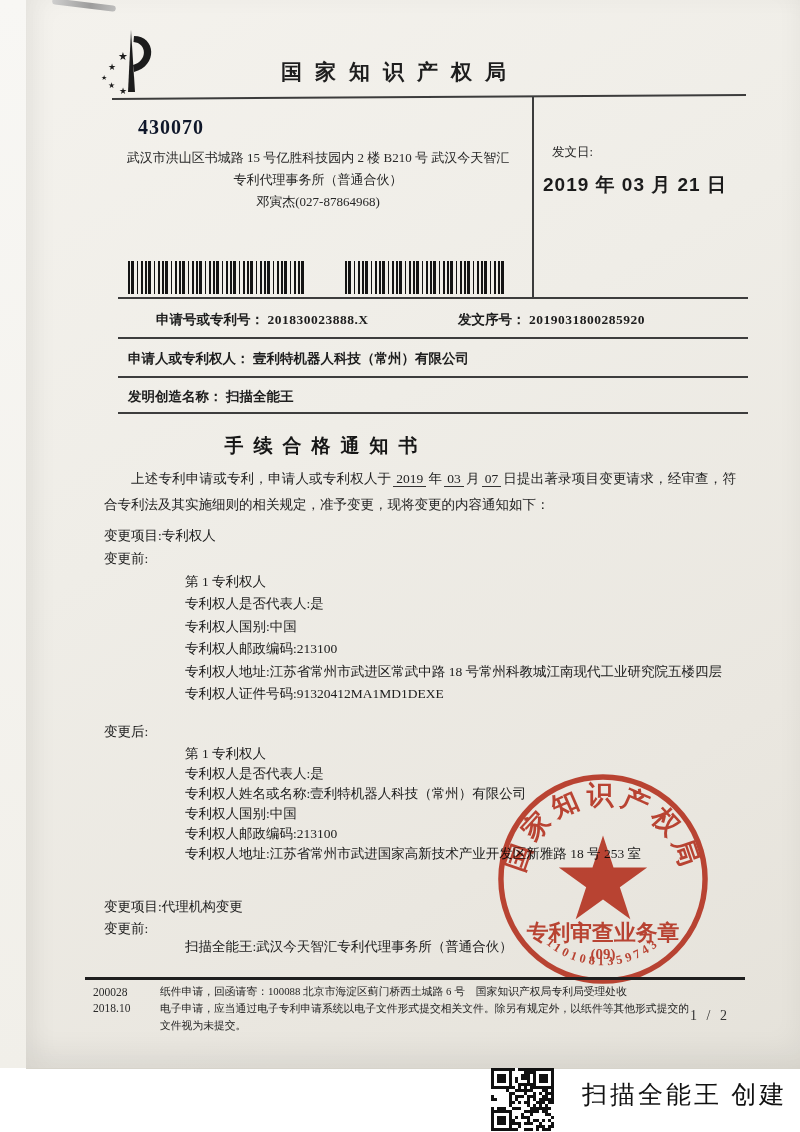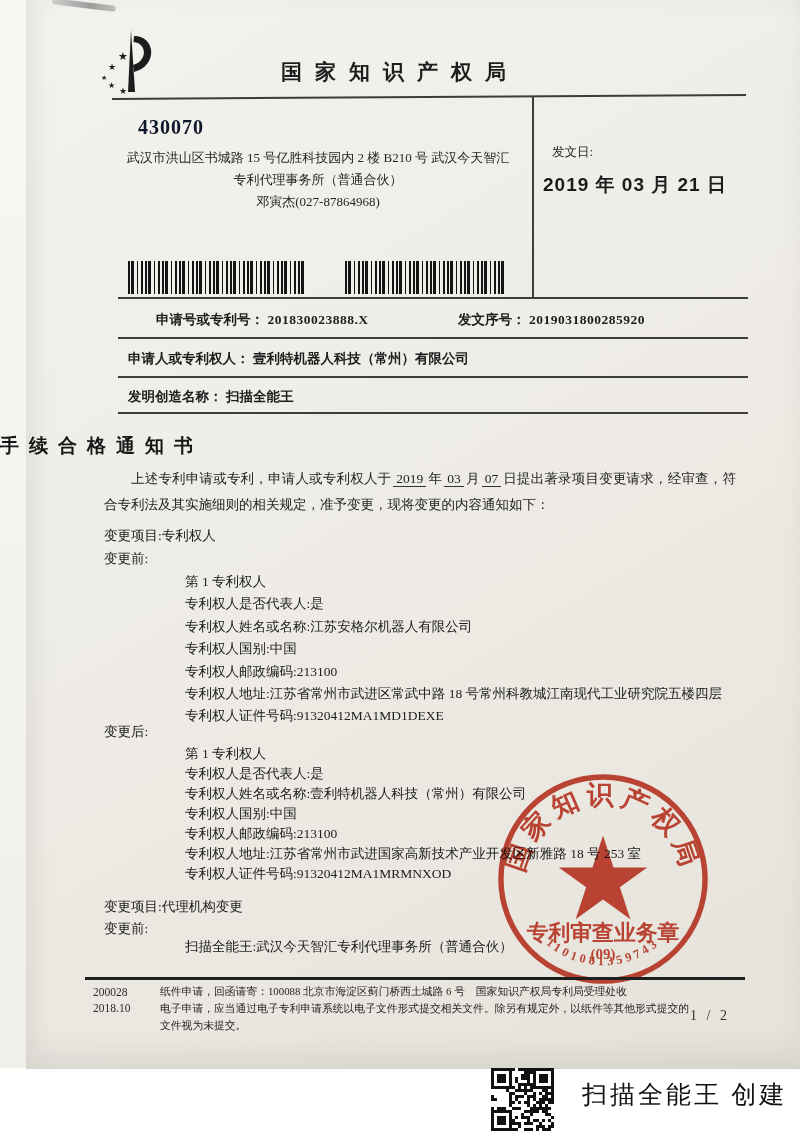--- a/index.html
+++ b/index.html
@@ -37,21 +37,21 @@
       #141414 13px 15px,transparent 15px 17px);}
   .bc1{left:128px;width:178px;} .bc2{left:345px;width:161px;}
   
   .hline{left:118px;width:630px;height:1.5px;background:#3d3d3d;}
   .l1{top:297px;} .l2{top:337px;} .l3{top:376px;} .l4{top:412px;}
   .info-row{font-size:13.5px;font-weight:700;color:#1d1d1d;}
   .r1{top:311px;padding-left:28px;} .r2{top:350px;} .r3{top:388px;}
   .cell-a{left:128px;} .cell-b{left:430px;}
   .ival{letter-spacing:.5px;}
   
-  .notice-title{left:0;top:433px;width:652px;font-size:19px;font-weight:700;
+  .notice-title{left:0;top:433px;width:652px;text-align:center;font-size:19px;font-weight:700;
     letter-spacing:10px;color:#161616;}
   .para{left:104px;top:466px;width:632px;font-size:13.5px;line-height:26px;text-align:justify;
     text-indent:2em;color:#232323;}
   .u{border-bottom:1.2px solid #333;padding:0 3px;margin:0 2px;}
   .chg-label{font-size:13.5px;color:#202020;left:104px;}
   .chg-item-1{top:527px;} .chg-before-1{top:550px;}
   .chg-after-1{top:723px;}
   .chg-item-2{top:898px;} .chg-before-2{top:920px;}
   .chg-block{left:185px;font-size:13.5px;color:#202020;}
   .before-block{top:571px;line-height:22.4px;width:560px;}
@@ -131,35 +131,33 @@
   <span>上述专利申请或专利，申请人或专利权人于</span><span class="u">2019</span><span>年</span><span class="u">03</span><span>月</span><span class="u">07</span><span>日提出著录项目变更请求，经审查，符合专利法及其实施细则的相关规定，准予变更，现将变更的内容通知如下：</span>
 </div>
 
 <div class="abs chg-label chg-item-1">
   <span>变更项目:</span><span>专利权人</span>
 </div>
 <div class="abs chg-label chg-before-1">变更前:</div>
 <div class="abs chg-block before-block">
   <div>第 1 专利权人</div>
   <div>专利权人是否代表人:是</div>
-  <div>专利权人姓名或名称:江苏安格尔机器人有限公司</div>
   <div>专利权人国别:中国</div>
   <div>专利权人邮政编码:213100</div>
   <div>专利权人地址:江苏省常州市武进区常武中路 18 号常州科教城江南现代工业研究院五楼四层</div>
   <div>专利权人证件号码:91320412MA1MD1DEXE</div>
 </div>
 <div class="abs chg-label chg-after-1">变更后:</div>
 <div class="abs chg-block after-block">
   <div>第 1 专利权人</div>
   <div>专利权人是否代表人:是</div>
   <div>专利权人姓名或名称:壹利特机器人科技（常州）有限公司</div>
   <div>专利权人国别:中国</div>
   <div>专利权人邮政编码:213100</div>
   <div>专利权人地址:江苏省常州市武进国家高新技术产业开发区新雅路 18 号 253 室</div>
-  <div>专利权人证件号码:91320412MA1MRMNXOD</div>
 </div>
 
 <div class="abs chg-label chg-item-2">
   <span>变更项目:</span><span>代理机构变更</span>
 </div>
 <div class="abs chg-label chg-before-2">变更前:</div>
 <div class="abs agency-line">扫描全能王:武汉今天智汇专利代理事务所（普通合伙）</div>
 
 <svg class="abs stamp" viewBox="0 0 220 220">
   <circle cx="110" cy="110" r="103" fill="none" stroke="#c63a28" stroke-width="5.5"></circle>

